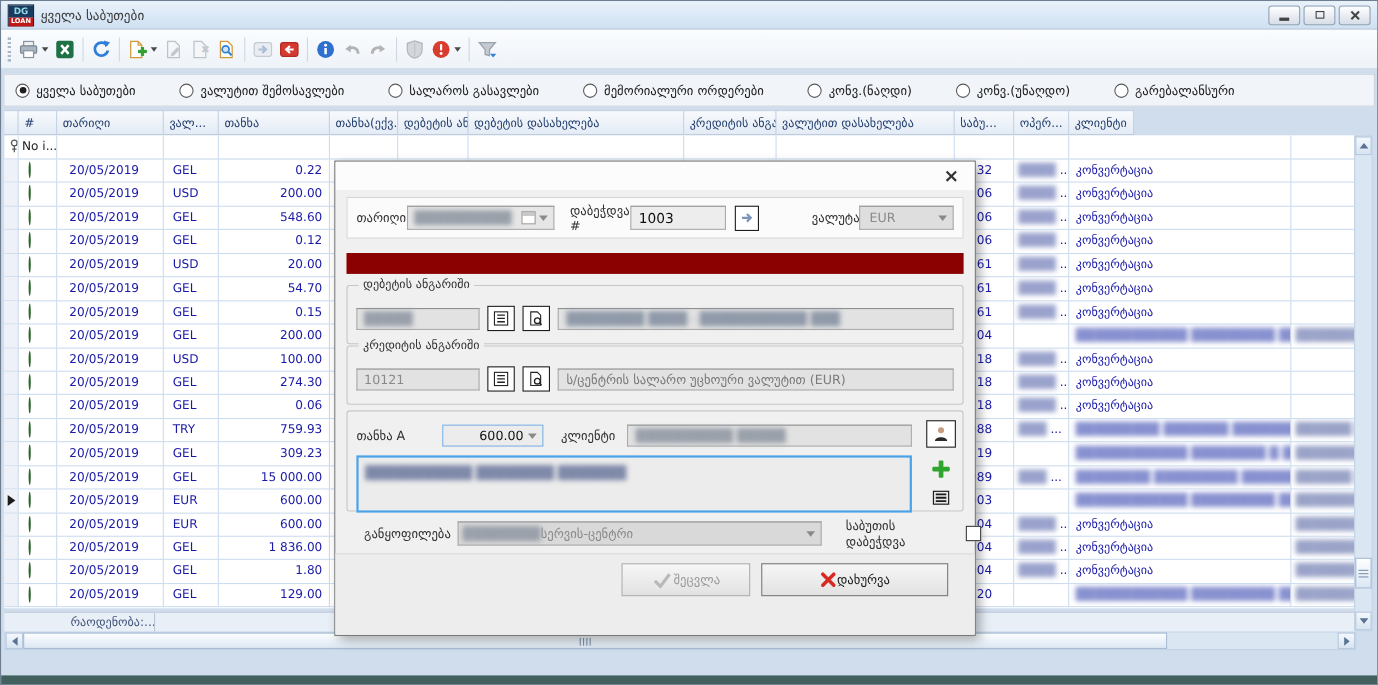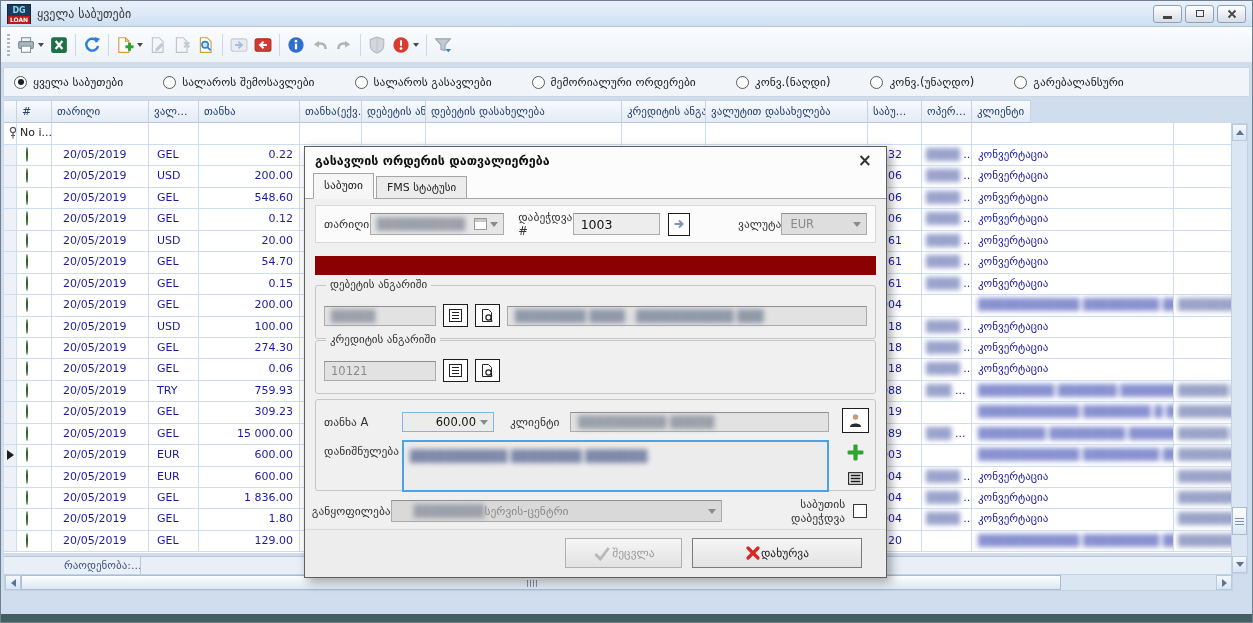--- a/index.html
+++ b/index.html
@@ -71,21 +71,21 @@
   .field{background:#e6e6e6;border:1px solid #ababab;border-top-color:#8f8f8f;box-sizing:border-box;height:22px;display:flex;align-items:center;font-size:11.5px;}
   .maroon{position:absolute;left:10px;top:57px;width:561px;height:19px;background:#8b0000;}
   .group{position:absolute;left:10px;width:561px;height:54px;border:1px solid #c6c6c6;border-radius:3px;box-sizing:border-box;}
   .group>.glabel{position:absolute;left:10px;top:-8px;background:#f0f0f0;padding:0 4px;font-size:11px;color:#333;}
   .grow2{position:absolute;left:8px;right:8px;top:18px;display:flex;align-items:center;gap:7px;}
   .sqbtn{width:25px;height:23px;background:#fff;border:1px solid #1d1d1d;box-sizing:border-box;display:flex;align-items:center;justify-content:center;cursor:pointer;padding:0;}
   .amtgrp{position:absolute;left:10px;top:200px;width:561px;height:92px;border:1px solid #c6c6c6;border-radius:3px;box-sizing:border-box;display:flex;}
   .amt-main{flex:1;}
   .amt-side{width:40px;display:flex;flex-direction:column;align-items:center;padding-top:8px;gap:8px;}
   .chev{width:0;height:0;border-left:4px solid transparent;border-right:4px solid transparent;border-top:5px solid #8a8a8a;margin-left:auto;margin-right:5px;}
-  .deptrow{position:absolute;left:1px;top:298px;width:561px;display:flex;align-items:center;text-align:right;}
+  .deptrow{position:absolute;left:26px;top:298px;width:561px;display:flex;align-items:center;}
   .checkbox{width:14px;height:14px;background:#fff;border:1px solid #3a3a3a;box-sizing:border-box;margin-left:8px;cursor:pointer;}
   .dlg-footer{position:absolute;left:0;right:0;top:330px;bottom:0;border-top:1px solid #dadada;background:#ededed;}
   .btn{position:absolute;top:8px;height:30px;border:1px solid #b0b0b0;background:linear-gradient(#f6f6f6,#e2e2e2);display:flex;align-items:center;justify-content:center;gap:0;font-size:11.5px;cursor:pointer;box-sizing:border-box;}
   .btn.save{left:260px;width:117px;color:#9b9b9b;}
   .btn.closeb{left:387px;width:170px;color:#1c1c1c;border-color:#7a7a7a;}
   .cal{width:13px;height:12px;border:1px solid #9a9a9a;background:#fff linear-gradient(#c9c9c9 0 3px,transparent 3px);box-sizing:border-box;margin-left:auto;}
 </style>
 </head>
 <body>
 
@@ -221,21 +221,21 @@
     </button>
   </div>
 
   <div class="filterbar" id="radio-row">
       <label class="radio-item">
         <span class="rdot sel"></span>
         <span>ყველა საბუთები</span>
       </label>
       <label class="radio-item">
         <span class="rdot"></span>
-        <span>სალაროს შემოსავლები</span>
+        <span>ვალუტით შემოსავლები</span>
       </label>
       <label class="radio-item">
         <span class="rdot"></span>
         <span>სალაროს გასავლები</span>
       </label>
       <label class="radio-item">
         <span class="rdot"></span>
         <span>მემორიალური ორდერები</span>
       </label>
       <label class="radio-item">
@@ -627,26 +627,21 @@
       </div>
     <div class="hbtn" style="right:0;">
         <span class="arrow-rt"></span>
       </div>
   </div>
 
   <div class="bottomstrip"></div>
 
   <div class="dialog">
     <div class="dlg-title">
-      <span>გასავლის ორდერის დათვალიერება</span>
       <span class="dlg-close">×</span>
-    </div>
-    <div class="dlg-tabs">
-      <div class="tab active">საბუთი</div>
-      <div class="tab">FMS სტატუსი</div>
     </div>
     <div class="dlg-body">
 
       <div class="panel1">
         <span class="lbl" style="width:52px;">თარიღი</span>
         <div class="field" style="width:152px;padding-left:6px;">
           <span class="blur" style="color:#9aa0aa;">██████████</span>
           <span class="cal"></span>
           <span class="chev" style="margin-left:3px;"></span>
         </div>
@@ -705,38 +700,40 @@
                 <path d="M4 4.5 h7 M4 7.5 h7 M4 10.5 h7" stroke="#222" stroke-width="1.2"></path>
               </svg>
           </button>
           <button class="sqbtn">
             <svg width="15" height="15" viewBox="0 0 15 15">
                 <path d="M2.5 1.5 h6 l3 3 v9 h-9 z" fill="#fff" stroke="#222"></path>
                 <circle cx="8.5" cy="9.5" r="2.6" fill="none" stroke="#222" stroke-width="1.2"></circle>
                 <path d="M10.3 11.3 L12.3 13.3" stroke="#222" stroke-width="1.2"></path>
               </svg>
           </button>
+          <div class="field" style="flex:1;height:20px;padding-left:7px;background:#e2e2e2;color:#7a7a7a;">
+            <span>ს/ცენტრის სალარო უცხოური ვალუტით (EUR)</span>
+          </div>
         </div>
       </div>
 
       <div class="amtgrp">
         <div class="amt-main">
           <div style="display:flex;align-items:center;margin:12px 0 8px 8px;">
             <span class="lbl" style="width:78px;">თანხა A</span>
             <div class="field" style="width:92px;height:20px;border-color:#7eb4ea;background:#ececec;">
               <span style="margin-left:auto;padding-right:4px;color:#111;">600.00</span>
               <span class="chev" style="margin-left:0;"></span>
             </div>
             <span class="lbl" style="margin-left:16px;width:60px;">კლიენტი</span>
             <div class="field" style="flex:1;height:20px;padding-left:7px;background:#e2e2e2;margin-right:6px;">
               <span class="blur" style="color:#9aa0aa;">██████████ █████</span>
             </div>
           </div>
           <div style="display:flex;margin-left:8px;">
-            <span class="lbl" style="width:78px;padding-top:4px;">დანიშნულება</span>
             <div style="flex:1;height:52px;background:#ececec;border:2px solid #4aa3e8;box-sizing:border-box;padding:3px 6px;margin-right:6px;">
               <span class="blur" style="color:#7e88a8;font-size:11.5px;">███████████ ████████ ███████</span>
             </div>
           </div>
         </div>
         <div class="amt-side">
           <button class="sqbtn" style="width:27px;height:25px;">
             <svg width="17" height="17" viewBox="0 0 16 16">
                 <circle cx="8" cy="4.8" r="2.6" fill="#c79b7d"></circle>
                 <path d="M2.8 14 C2.8 9.8 13.2 9.8 13.2 14 Z" fill="#2b2b2b"></path>
@@ -748,21 +745,21 @@
             </svg>
           <svg width="17" height="17" viewBox="0 0 16 16" style="cursor:pointer;">
               <rect x="1.5" y="2.5" width="13" height="11" fill="#e8e8e8" stroke="#1c1c1c"></rect>
               <path d="M3.5 5.2 h9 M3.5 8 h9 M3.5 10.8 h9" stroke="#1c1c1c" stroke-width="1.5"></path>
             </svg>
         </div>
       </div>
 
       <div class="deptrow">
         <span class="lbl" style="width:86px;">განყოფილება</span>
-        <div class="field" style="width:336px;padding-left:22px;background:#d9d9d9;color:#8a8a8a;">
+        <div class="field" style="width:336px;padding-left:4px;background:#d9d9d9;color:#8a8a8a;">
           <span class="blur" style="color:#9aa0aa;">████████</span>
           <span> სერვის-ცენტრი</span>
           <span class="chev"></span>
         </div>
         <span class="lbl" style="margin-left:22px;">საბუთის დაბეჭდვა</span>
         <span class="checkbox"></span>
       </div>
 
       <div class="dlg-footer">
         <button class="btn save">

